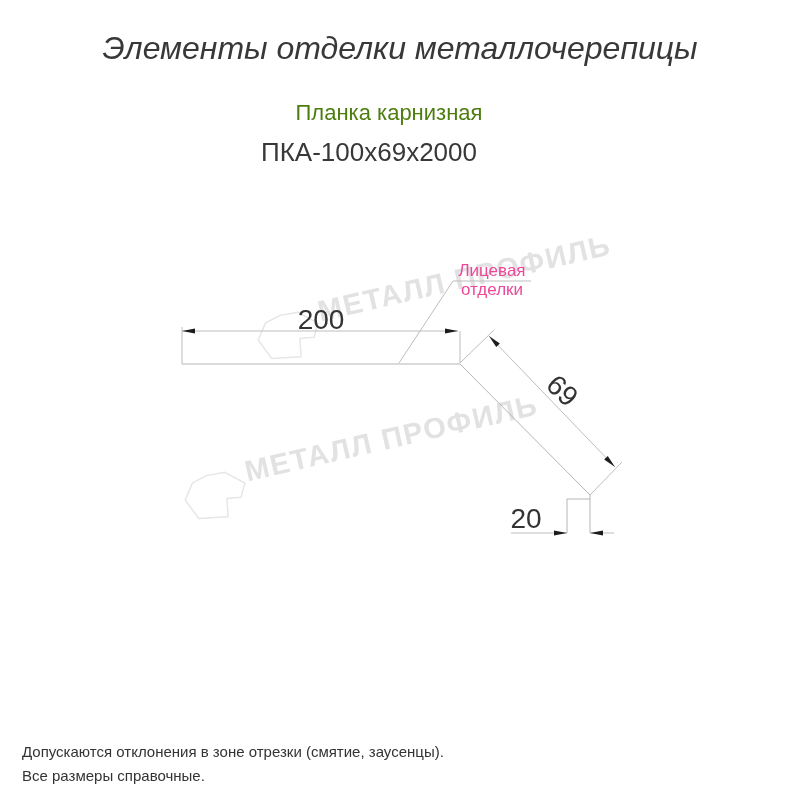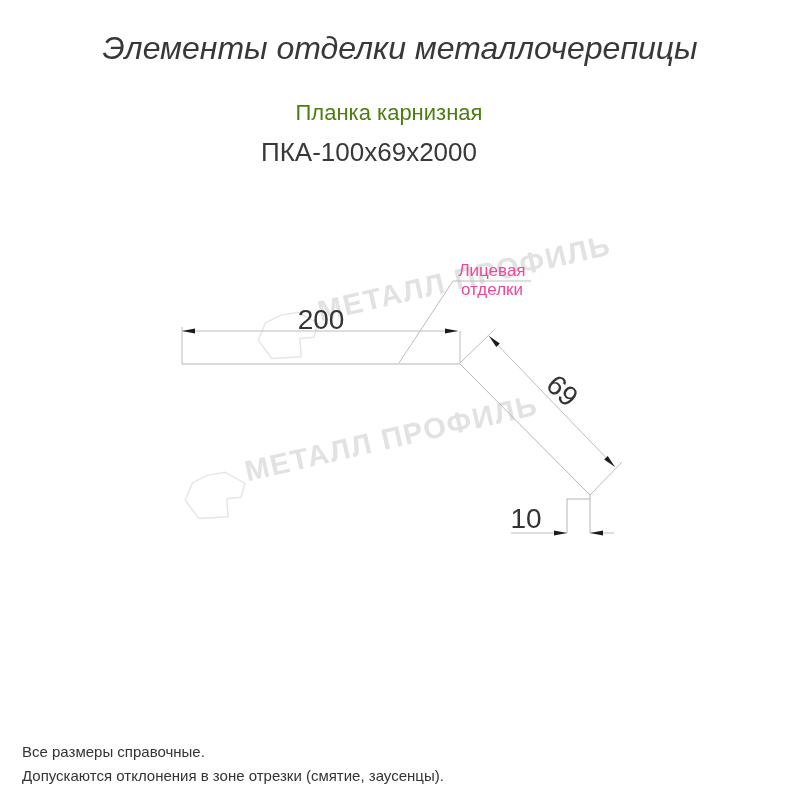--- a/index.html
+++ b/index.html
@@ -136,25 +136,25 @@
       <polygon points="0,0 -13,-2.5 -13,2.5" transform="translate(458 331)"></polygon>
       <polygon points="0,0 -13,-2.5 -13,2.5" transform="translate(489 336) rotate(-134)"></polygon>
       <polygon points="0,0 -13,-2.5 -13,2.5" transform="translate(615 467) rotate(46)"></polygon>
       <polygon points="0,0 -13,-2.5 -13,2.5" transform="translate(567 533)"></polygon>
       <polygon points="0,0 -13,-2.5 -13,2.5" transform="translate(590 533) rotate(180)"></polygon>
     </g>
   </svg>
 
   <div class="dim dim-top">200</div>
   <div class="dim dim-diagonal">69</div>
-  <div class="dim dim-bottom">10</div>
+  <div class="dim dim-bottom">20</div>
 
   <div class="face-label">
     <div>Лицевая</div>
     <div>отделки</div>
   </div>
 
   <div class="footer">
+    <div>Допускаются отклонения в зоне отрезки (смятие, заусенцы).</div>
     <div>Все размеры справочные.</div>
-    <div>Допускаются отклонения в зоне отрезки (смятие, заусенцы).</div>
   </div>
 
 </div>
 
 </body></html>

